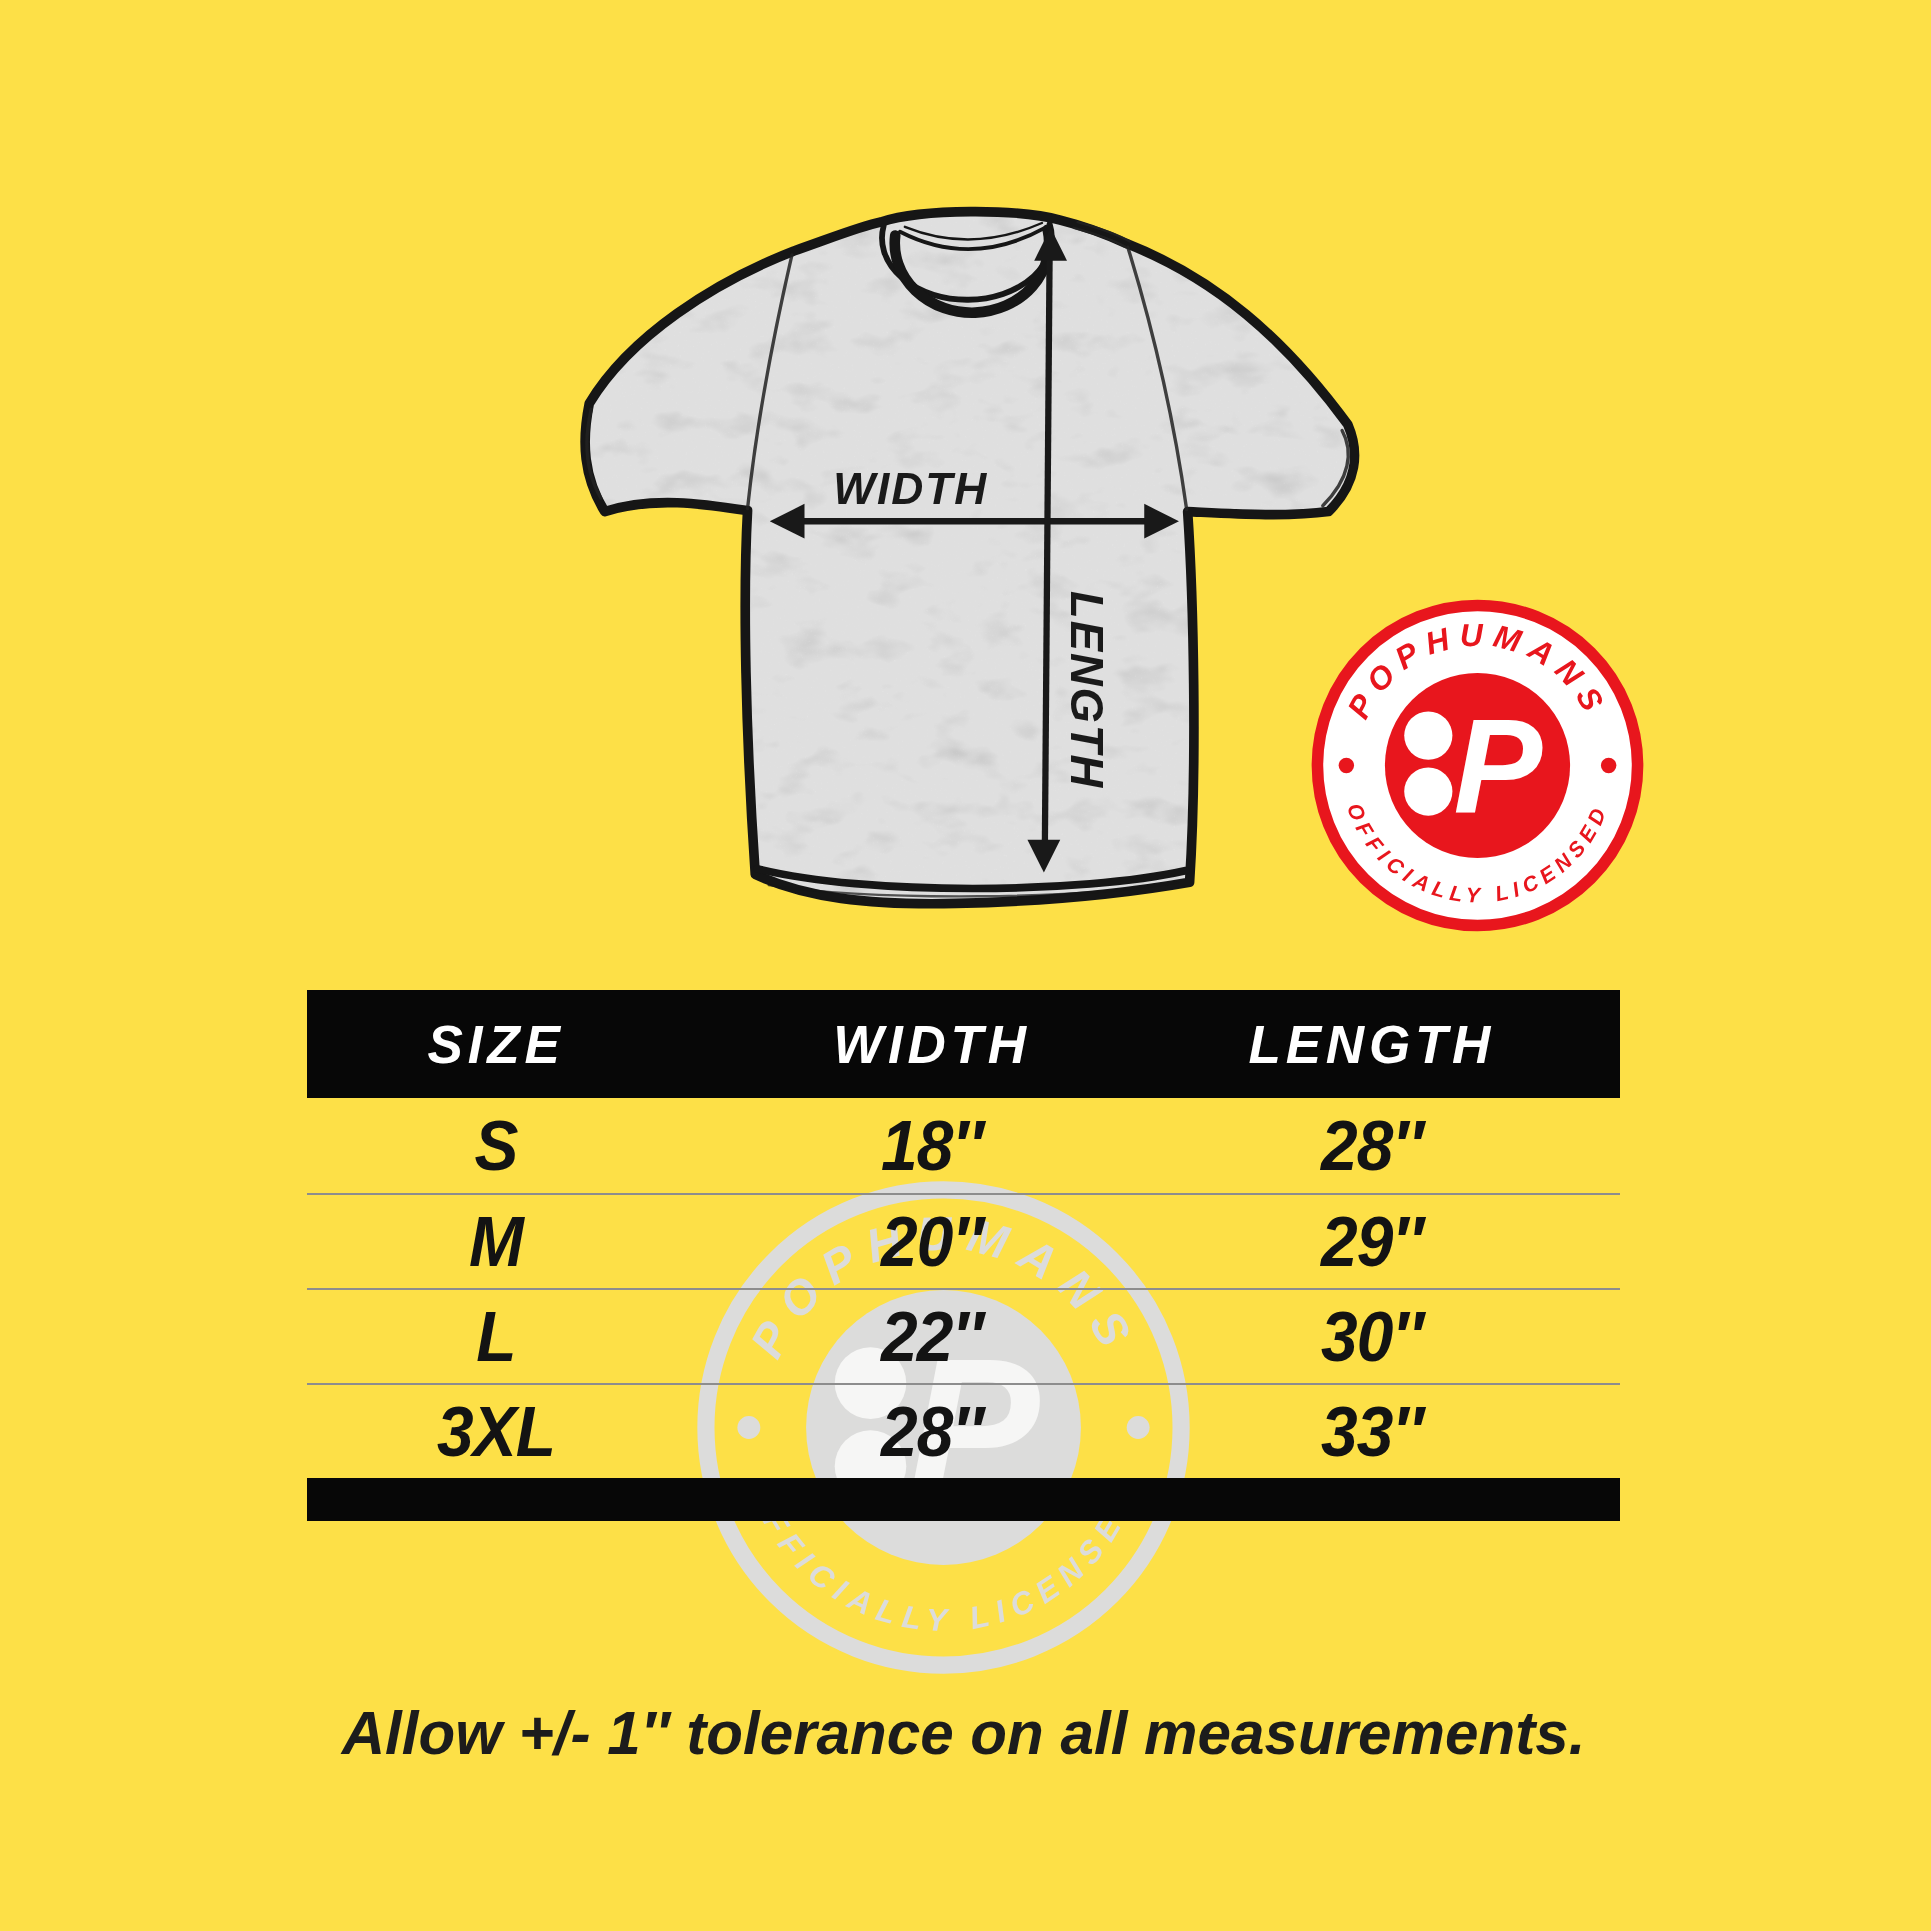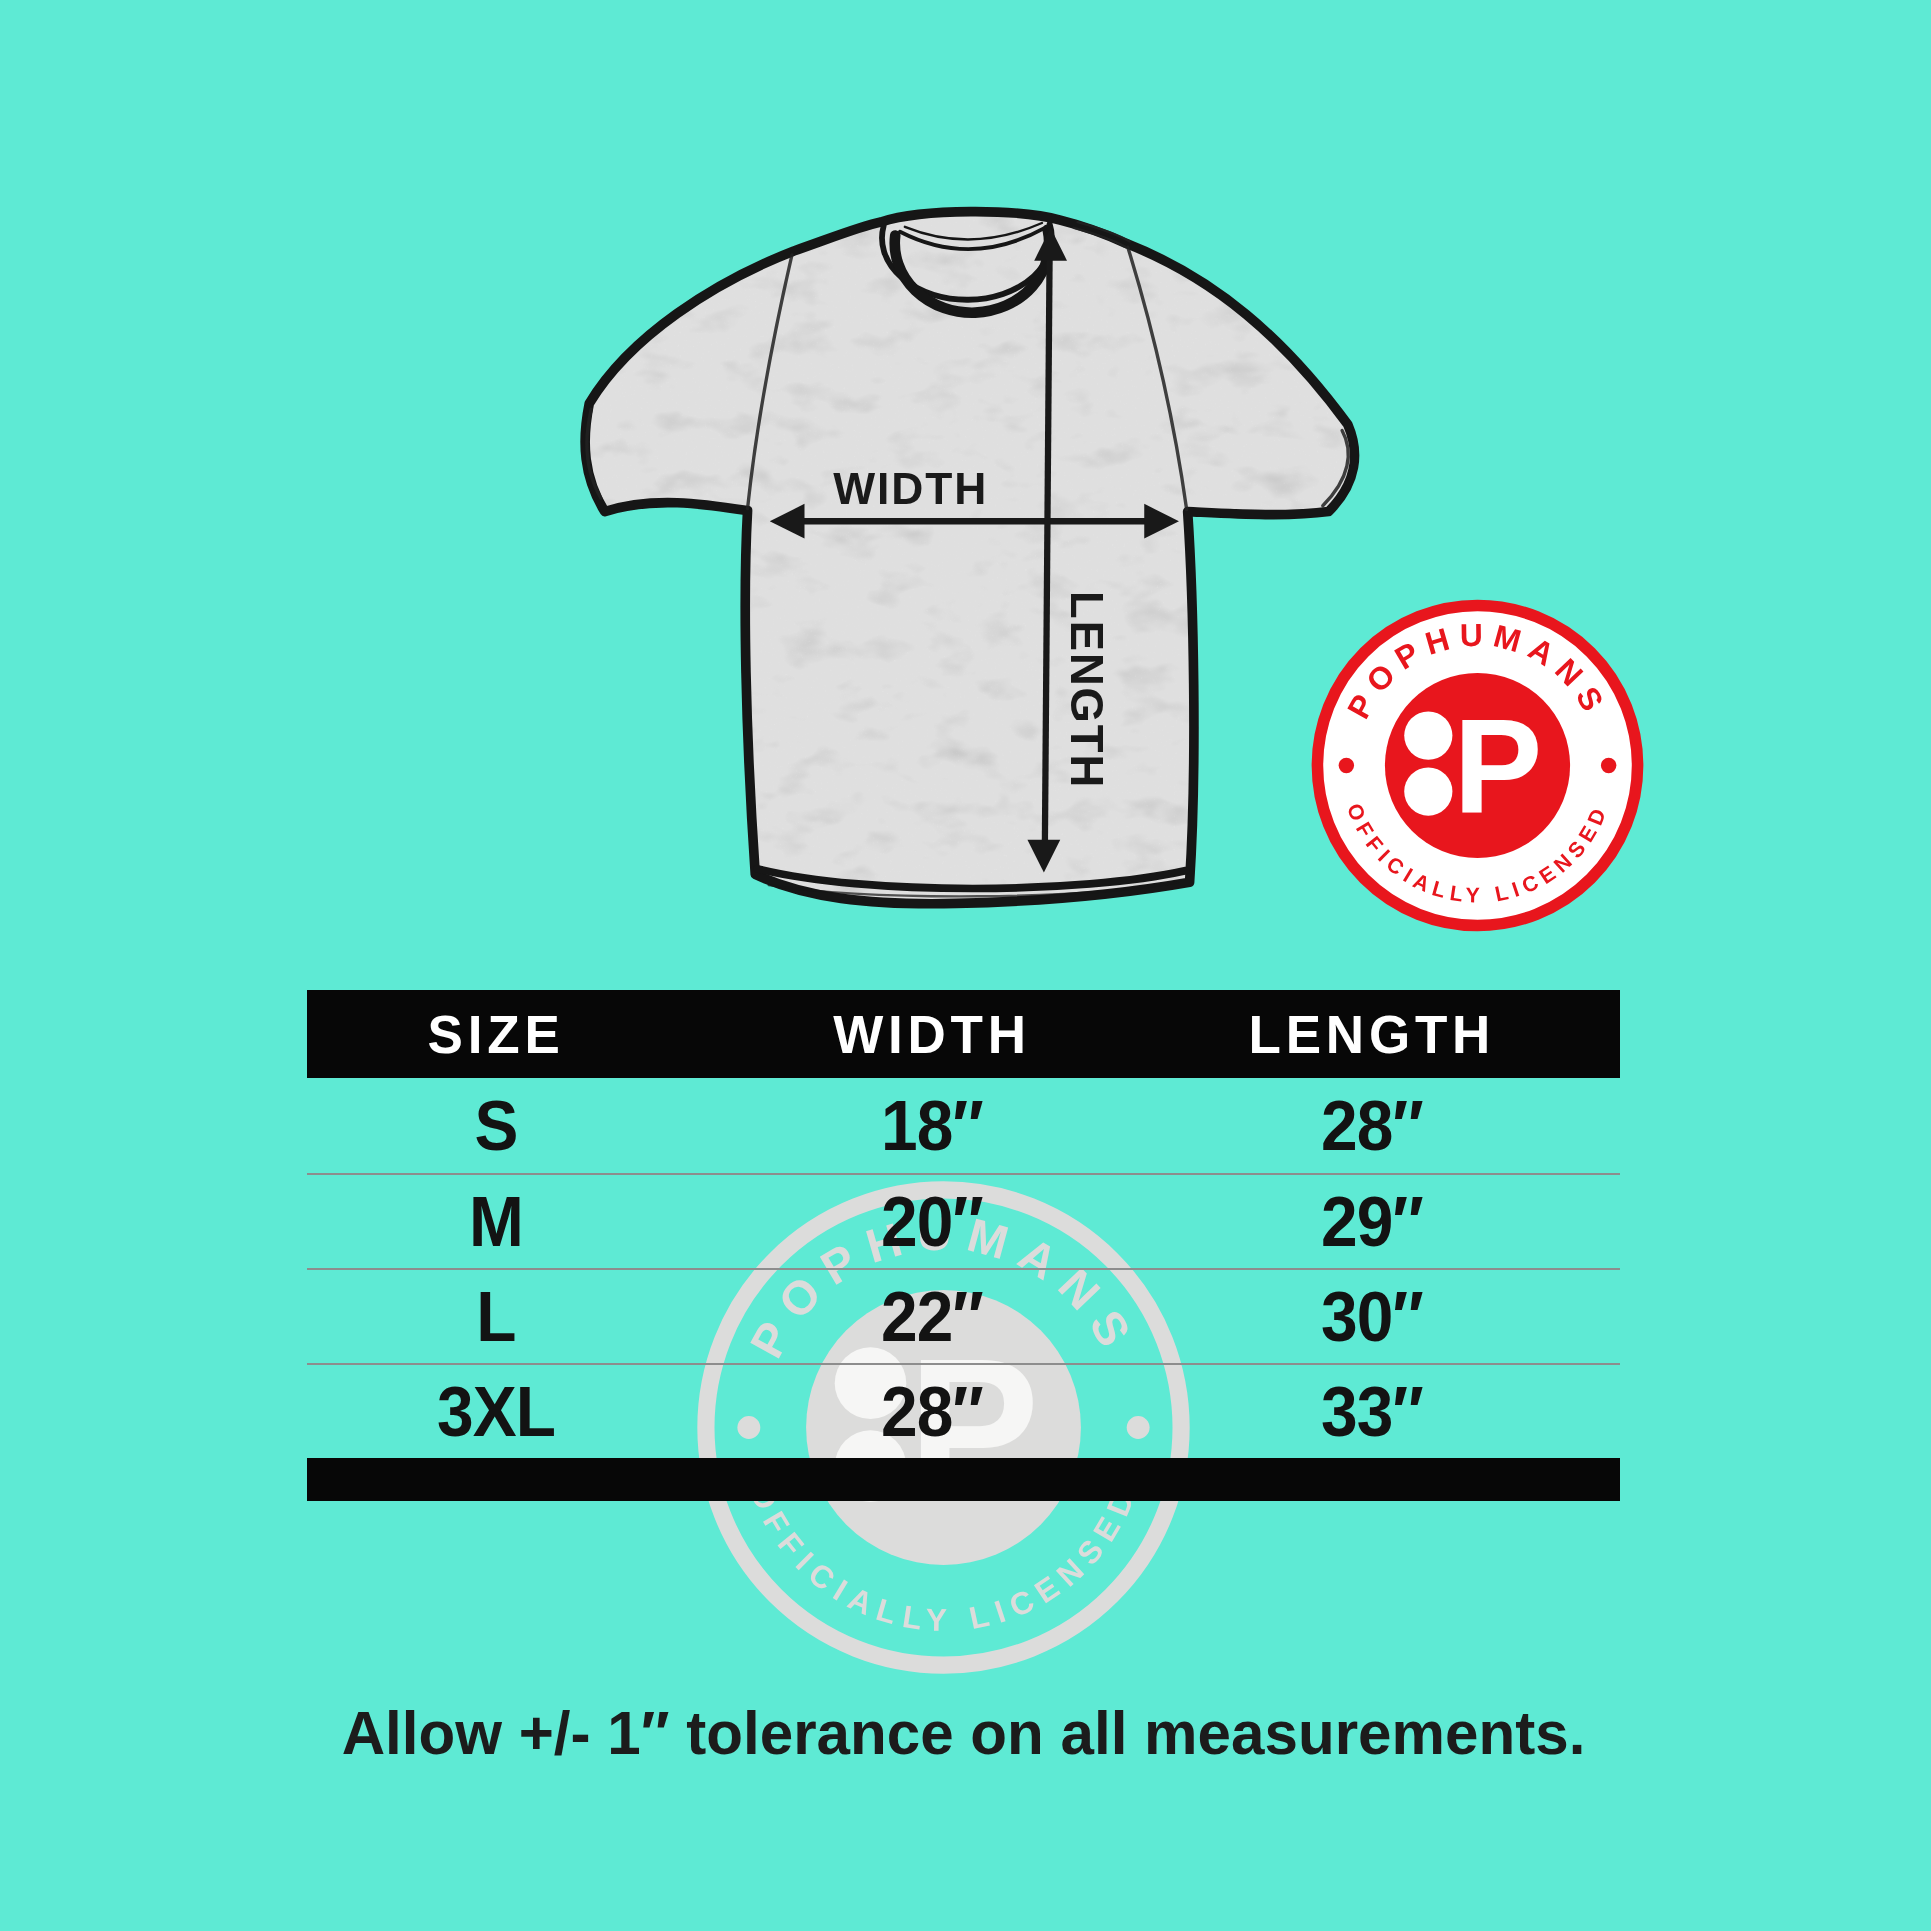--- a/index.html
+++ b/index.html
@@ -1,35 +1,36 @@
 <!DOCTYPE html>
 <html><head>
 <meta charset="utf-8">
 <style>
   html,body{margin:0;padding:0;background:#f6f6f5;}
   .canvas{
     position:relative;width:1931px;height:1931px;overflow:hidden;
-    background:#5eead4;
+    background:#fde047;
     font-family:"Liberation Sans","DejaVu Sans",sans-serif;
+    font-style:italic;
     -webkit-font-smoothing:antialiased;
   }
   svg text{font-family:"Liberation Sans","DejaVu Sans",sans-serif;}
 
   
   .shirt-svg{position:absolute;left:541px;top:193px;width:859px;height:753px;}
 
   
   .badge-svg{position:absolute;left:1302px;top:590px;width:351px;height:351px;}
 
   
   .watermark-svg{position:absolute;left:683px;top:1167px;width:521px;height:521px;z-index:0;}
 
   
   .size-table{position:absolute;left:307px;top:990px;width:1313px;z-index:1;}
-  .thead{position:relative;height:88px;background:#070707;padding-left:16px;}
+  .thead{position:relative;height:108px;background:#070707;padding-left:16px;}
   .thead .cell{
     position:absolute;top:50%;transform:translate(-50%,-50%);
     color:#ffffff;font-size:53px;font-weight:700;letter-spacing:4.8px;white-space:nowrap;
   }
   .tbody{position:relative;}
   .trow{position:relative;height:95px;box-sizing:border-box;background:transparent;}
   .trow + .trow{border-top:2.9px solid #8d8d8d;}
   .trow .cell{
     position:absolute;top:50%;transform:translate(-50%,-50%) scaleX(0.94);
     color:#131313;font-size:70px;font-weight:700;letter-spacing:-1px;white-space:nowrap;

